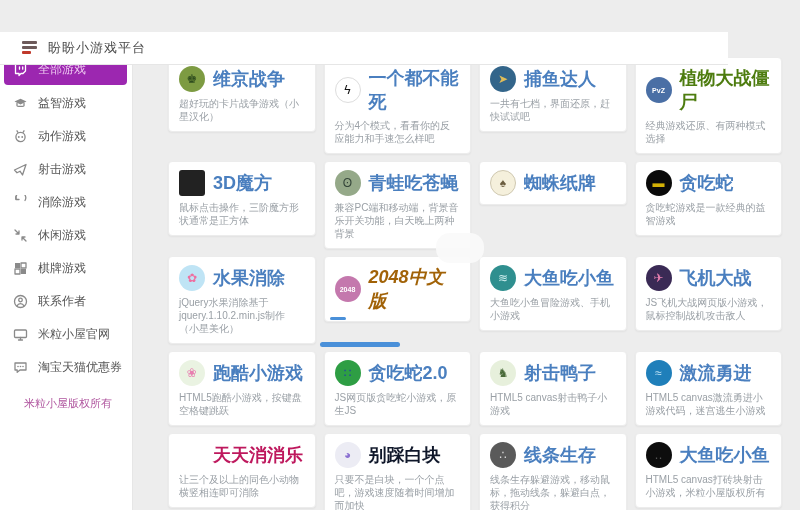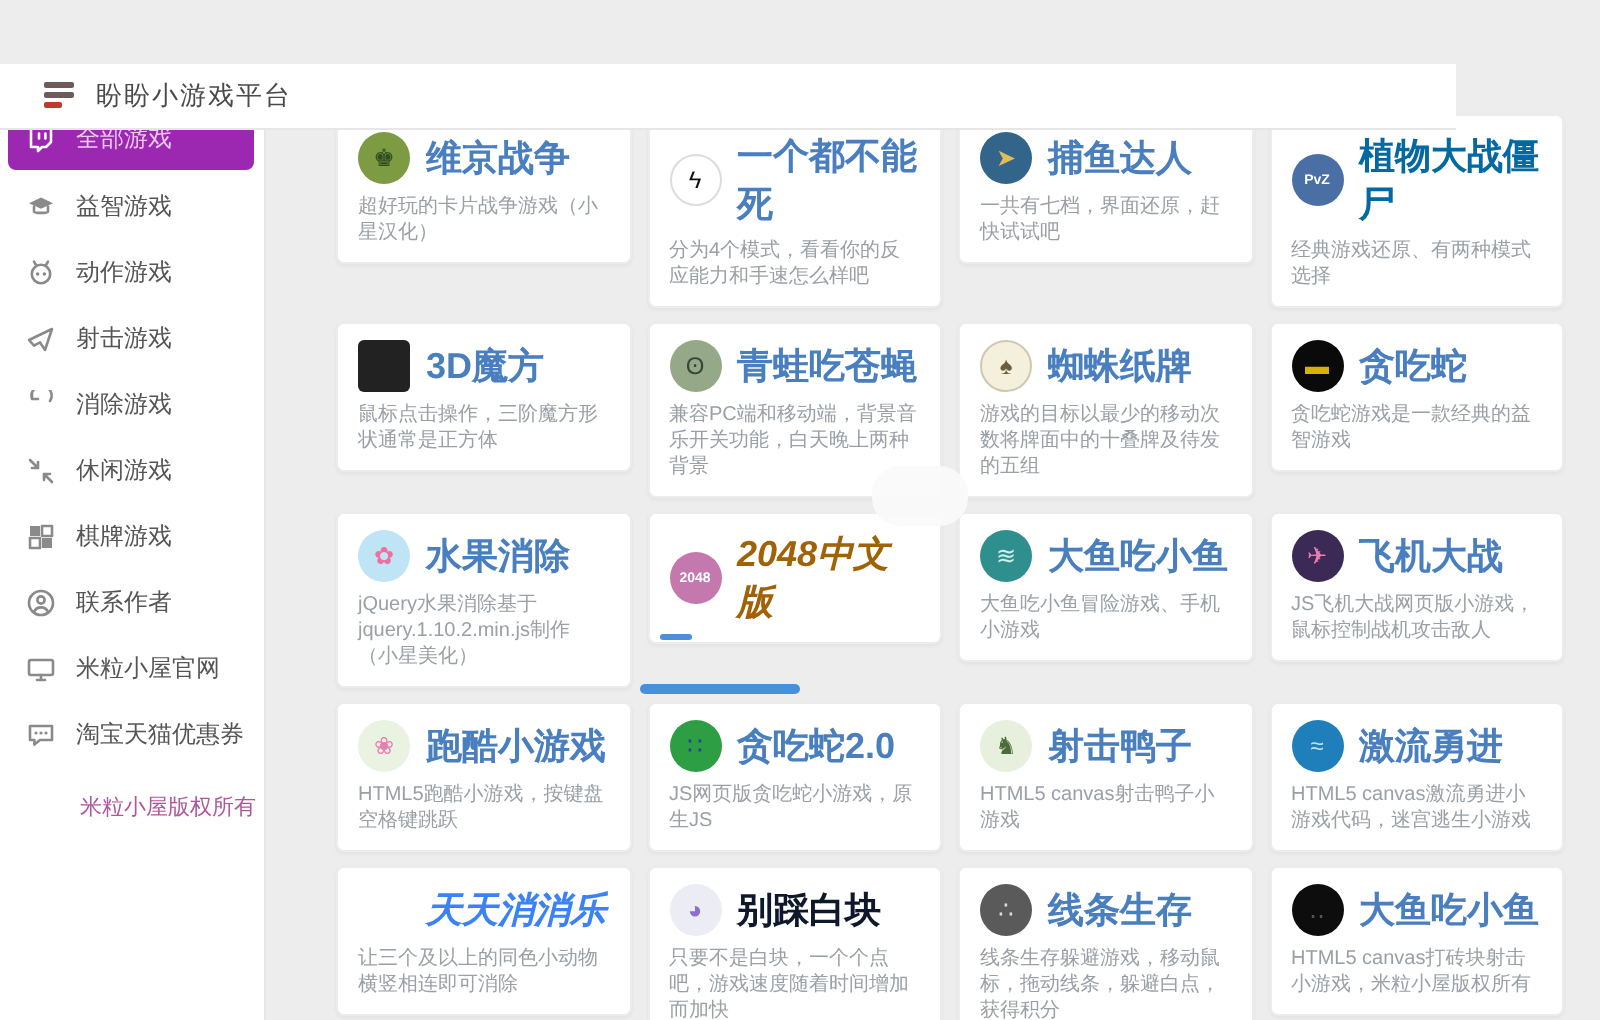--- a/index.html
+++ b/index.html
@@ -12,21 +12,21 @@
   .logo i.red{background:#c0392b;width:9px;}
   .app-title{margin-left:11px;font-size:13px;color:#4a4a4a;letter-spacing:1px;}
   
   .sidebar{position:absolute;left:0;top:32px;bottom:0;width:133px;background:#fff;
     border-right:1px solid #e6e6e6;padding-top:22px;box-sizing:border-box;z-index:3;}
   .side-item{height:33px;display:flex;align-items:center;padding-left:13px;gap:10px;
     font-size:12px;color:#555;cursor:pointer;}
   .side-item .ic{width:15px;height:15px;color:#8a8a8a;flex:0 0 15px;display:flex;align-items:center;justify-content:center;}
   .side-item.active{height:31px;margin:0 5px 2px 4px;border-radius:4px;padding-left:9px;}
   .side-item.active .ic{color:#fff;}
-  .side-footer{margin-top:12px;padding-left:40px;font-size:11px;cursor:pointer;}
+  .side-footer{margin-top:12px;padding-left:24px;font-size:11px;cursor:pointer;}
   
   .main{position:absolute;left:133px;top:32px;right:0;bottom:0;background:#ededed;
     padding:25px 18px 0 35px;box-sizing:border-box;}
   .row{display:grid;grid-template-columns:repeat(4,1fr);gap:8px;margin-bottom:7px;
     align-items:start;min-height:66px;}
   .card{background:#fff;border:1px solid #ececec;border-radius:4px;padding:8px 10px;
     box-shadow:0 1px 2px rgba(0,0,0,.05);cursor:pointer;box-sizing:border-box;}
   .card.tall{min-height:64px;}
   .card-head{display:flex;align-items:center;gap:8px;}
   .gicon{width:26px;height:26px;border-radius:50%;flex:0 0 26px;display:flex;
@@ -178,21 +178,21 @@
           <span class="gicon" style="background: rgb(51, 101, 138); color: rgb(224, 189, 89);">➤</span>
           <span class="gtitle" style="color: rgb(74, 127, 191);">捕鱼达人</span>
         </div>
         <div class="gdesc">一共有七档，界面还原，赶快试试吧</div>
       </div>
       <div class="card">
         <div class="card-head">
           <span class="gicon" style="background: rgb(74, 111, 165);">
             <span class="lbl" style="color: rgb(255, 255, 255);">PvZ</span>
           </span>
-          <span class="gtitle" style="color: #0369a1;">植物大战僵尸</span>
+          <span class="gtitle" style="color: #4d7c0f;">植物大战僵尸</span>
         </div>
         <div class="gdesc">经典游戏还原、有两种模式选择</div>
       </div>
     </div>
     <div class="row">
       <div class="card">
         <div class="card-head">
           <span class="gicon sq">
             <i style="background: rgb(192, 57, 43);"></i>
             <i style="background: rgb(236, 240, 241);"></i>
@@ -213,21 +213,20 @@
           <span class="gicon" style="background: rgb(149, 169, 137); color: rgb(53, 70, 58);">ʘ</span>
           <span class="gtitle" style="color: rgb(74, 127, 191);">青蛙吃苍蝇</span>
         </div>
         <div class="gdesc">兼容PC端和移动端，背景音乐开关功能，白天晚上两种背景</div>
       </div>
       <div class="card">
         <div class="card-head">
           <span class="gicon" style="background: rgb(245, 240, 220); color: rgb(107, 93, 63); border: 1px solid rgb(207, 200, 176);">♠</span>
           <span class="gtitle" style="color: rgb(74, 127, 191); font-family: Liberation Mono, monospace;">蜘蛛纸牌</span>
         </div>
-        <div class="gdesc">游戏的目标以最少的移动次数将牌面中的十叠牌及待发的五组</div>
       </div>
       <div class="card">
         <div class="card-head">
           <span class="gicon" style="background: rgb(10, 10, 10); color: rgb(212, 177, 6);">▬</span>
           <span class="gtitle" style="color: rgb(74, 127, 191);">贪吃蛇</span>
         </div>
         <div class="gdesc">贪吃蛇游戏是一款经典的益智游戏</div>
       </div>
     </div>
     <div class="row">
@@ -293,21 +292,21 @@
     </div>
     <div class="row">
       <div class="card">
         <div class="card-head">
           <span class="gicon grid2">
             <i style="background: rgb(231, 76, 60);"></i>
             <i style="background: rgb(39, 174, 96);"></i>
             <i style="background: rgb(41, 128, 185);"></i>
             <i style="background: rgb(241, 196, 15);"></i>
           </span>
-          <span class="gtitle" style="color: #3b82f6; font-style: italic;">天天消消乐</span>
+          <span class="gtitle" style="color: #be185d;">天天消消乐</span>
         </div>
         <div class="gdesc">让三个及以上的同色小动物横竖相连即可消除</div>
       </div>
       <div class="card">
         <div class="card-head">
           <span class="gicon" style="background: rgb(236, 236, 244); color: rgb(138, 111, 209);">◕</span>
           <span class="gtitle" style="color: #0f172a;">别踩白块</span>
         </div>
         <div class="gdesc">只要不是白块，一个个点吧，游戏速度随着时间增加而加快</div>
       </div>

